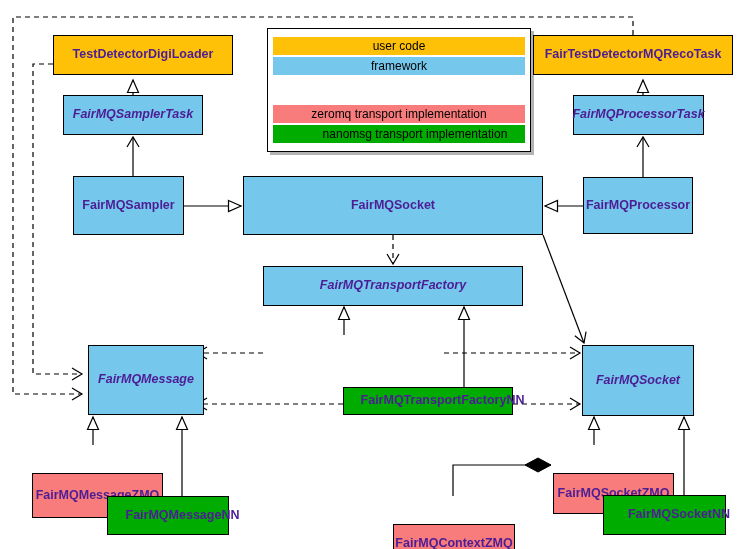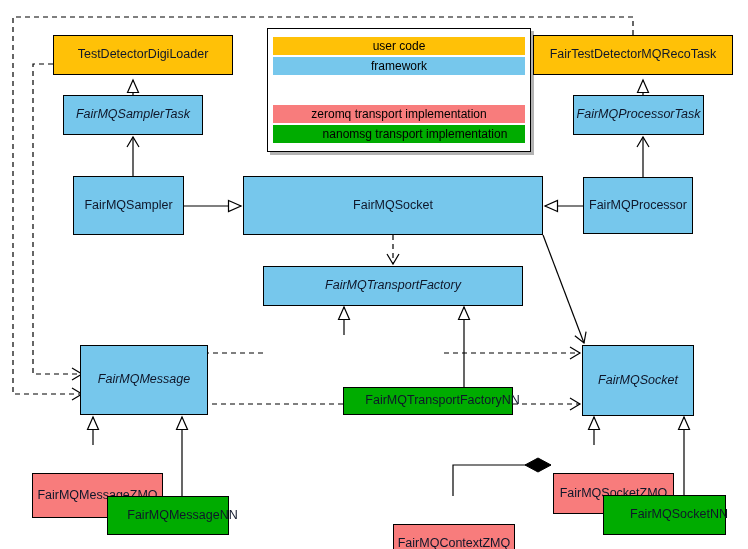--- a/index.html
+++ b/index.html
@@ -4,21 +4,21 @@
 <style>
   html,body { margin:0; padding:0; background:#fff; }
   #canvas {
     position:relative; width:748px; height:549px; background:#ffffff;
     font-family:"Liberation Sans", sans-serif; overflow:hidden;
   }
   #edges { position:absolute; left:0; top:0; }
   .node {
     position:absolute; box-sizing:border-box; border:1px solid #000;
     display:flex; align-items:center; justify-content:center;
-    font-weight:normal; font-size:12.5px; color:#0f172a; text-align:center;
+    font-weight:bold; font-size:12.5px; color:#4c1d95; text-align:center;
     line-height:1.1; padding:0 3px;
   }
   .abstract { font-style:italic; }
   .c-user { background:#FFC107; }
   .c-fw   { background:#76C7EC; }
   .c-zmq  { background:#F87C7C;margin-top:28px; }
   .c-nn   { background:#00AC00;padding-left:32px; }
   .legend {
     position:absolute; left:267px; top:28px; width:264px; height:124px;
     background:#fff; border:1.5px solid #000; box-sizing:border-box;
@@ -91,21 +91,21 @@
 
   <div class="node c-user" style="left:53px;top:35px;width:180px;height:40px">TestDetectorDigiLoader</div>
   <div class="node c-user" style="left:533px;top:35px;width:200px;height:40px">FairTestDetectorMQRecoTask</div>
 
   <div class="node c-fw abstract" style="left:63px;top:95px;width:140px;height:40px">FairMQSamplerTask</div>
   <div class="node c-fw abstract" style="left:573px;top:95px;width:131px;height:40px">FairMQProcessorTask</div>
   <div class="node c-fw" style="left:73px;top:176px;width:111px;height:59px">FairMQSampler</div>
   <div class="node c-fw" style="left:243px;top:176px;width:300px;height:59px">FairMQSocket</div>
   <div class="node c-fw" style="left:583px;top:177px;width:110px;height:57px">FairMQProcessor</div>
   <div class="node c-fw abstract" style="left:263px;top:266px;width:260px;height:40px">FairMQTransportFactory</div>
-  <div class="node c-fw abstract" style="left:80px;top:345px;width:128px;height:70px">FairMQMessage</div>
+  <div class="node c-fw abstract" style="left:88px;top:345px;width:116px;height:70px">FairMQMessage</div>
   <div class="node c-fw abstract" style="left:582px;top:345px;width:112px;height:71px">FairMQSocket</div>
 
   <div class="node c-zmq" style="left:32px;top:445px;width:131px;height:45px">FairMQMessageZMQ</div>
   <div class="node c-zmq" style="left:393px;top:496px;width:122px;height:40px">FairMQContextZMQ</div>
   <div class="node c-zmq" style="left:553px;top:445px;width:121px;height:41px">FairMQSocketZMQ</div>
 
   <div class="node c-nn" style="left:343px;top:387px;width:170px;height:28px">FairMQTransportFactoryNN</div>
   <div class="node c-nn" style="left:107px;top:496px;width:122px;height:39px">FairMQMessageNN</div>
   <div class="node c-nn" style="left:603px;top:495px;width:123px;height:40px">FairMQSocketNN</div>
 

